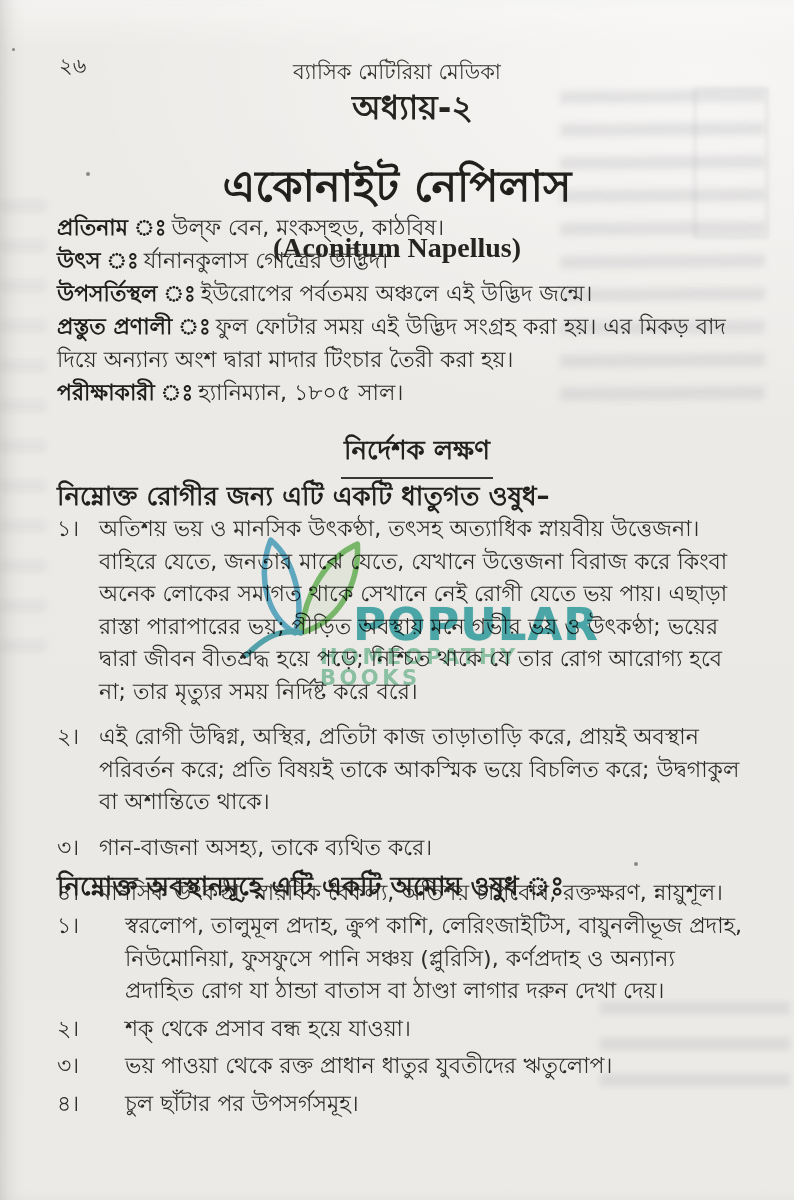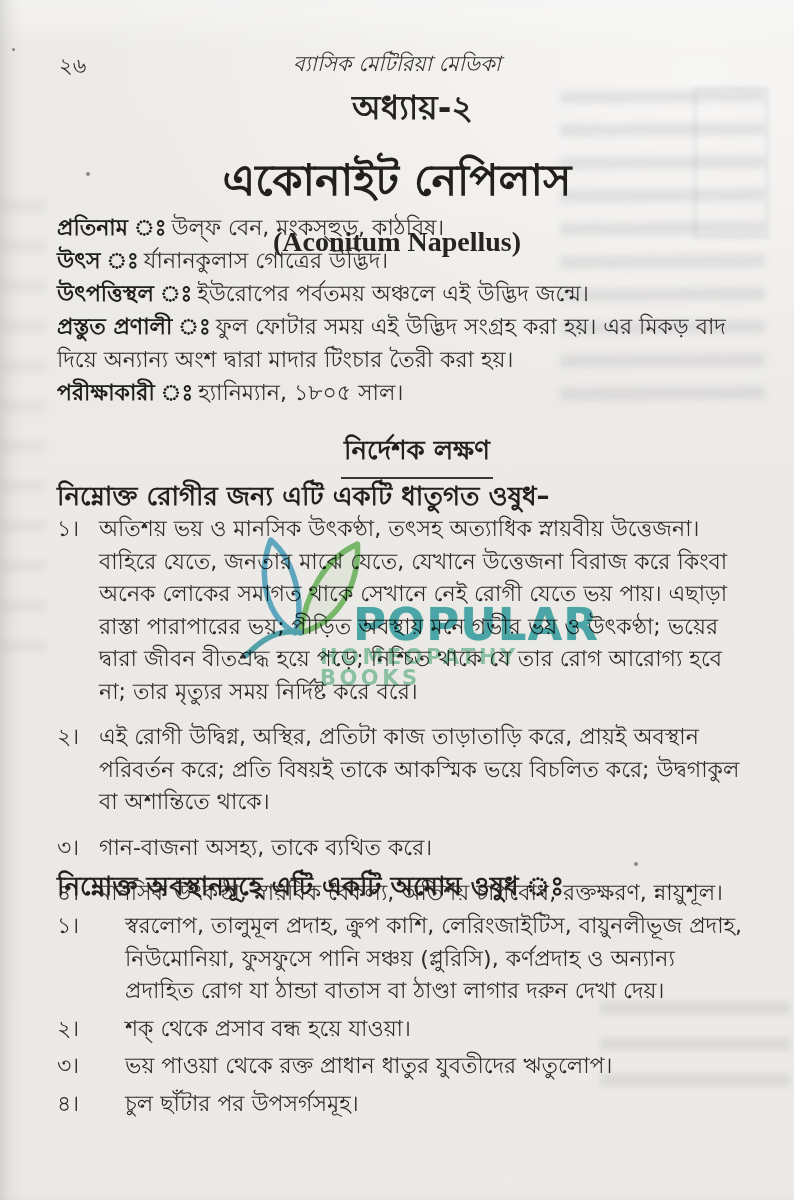--- a/index.html
+++ b/index.html
@@ -25,26 +25,26 @@
     filter:blur(3px);}
   .bleed-c{left:0;top:200px;width:46px;height:480px;
     background:repeating-linear-gradient(180deg, rgba(108,110,122,.07) 0 12px, rgba(108,110,122,0) 12px 40px);
     filter:blur(3px);}
   .dot{position:absolute;width:4px;height:4px;border-radius:50%;background:rgba(40,40,40,.5);}
   .dot1{left:86px;top:172px;} .dot2{left:12px;top:48px;width:3px;height:3px;} .dot3{left:634px;top:862px;}
 
   
   .header-row{position:absolute;top:44px;left:57px;right:57px;height:32px;font-size:21px;color:#33312e;}
   .page-num{position:absolute;left:2px;top:6px;}
-  .running-header{position:absolute;left:0;right:0;top:4px;text-align:center;font-style:italic;}
+  .running-header{position:absolute;left:0;right:0;top:12px;text-align:center;}
 
   
   .chapter{position:absolute;top:82px;left:0;right:0;text-align:center;}
   .chapter-label{font-size:33px;font-weight:bold;color:#262421;margin-left:31px;}
-  .chapter-title{font-size:43px;font-weight:bold;margin-top:10px;color:#22201d;}
+  .chapter-title{font-size:43px;font-weight:bold;margin-top:16px;color:#22201d;}
   .chapter-latin{font-family:"Liberation Serif","DejaVu Serif",serif;font-size:28px;font-weight:bold;margin-top:7px;color:#262421;}
 
   
   .intro{position:absolute;top:211px;left:57px;width:686px;font-size:22px;line-height:33px;}
   .intro p{margin:0;}
   .intro .lbl{font-weight:bold;color:#1f1e1c;margin-right:5px;}
 
   
   .section-title{position:absolute;top:430px;left:0;right:0;text-align:center;font-size:26px;font-weight:bold;color:#23211e;}
   .section-title span{display:inline-block;border-bottom:2px solid #3a3836;padding:0 3px 3px;margin-left:40px;}
@@ -92,21 +92,21 @@
 
   <div class="chapter">
     <div class="chapter-label">অধ্যায়-২</div>
     <div class="chapter-title">একোনাইট নেপিলাস</div>
     <div class="chapter-latin">(Aconitum Napellus)</div>
   </div>
 
   <div class="intro">
     <p><span class="lbl">প্রতিনাম ঃ</span><span>উল্‌ফ বেন, মংকস্‌হুড, কাঠবিষ।</span></p>
     <p><span class="lbl">উৎস ঃ</span><span>র্যানানকুলাস গোত্রের উদ্ভিদ।</span></p>
-    <p><span class="lbl">উৎপত্তিস্থল ঃ</span><span>ইউরোপের পর্বতময় অঞ্চলে এই উদ্ভিদ জন্মে।</span></p>
+    <p><span class="lbl">উপসর্তিস্থল ঃ</span><span>ইউরোপের পর্বতময় অঞ্চলে এই উদ্ভিদ জন্মে।</span></p>
     <p><span class="lbl">প্রস্তুত প্রণালী ঃ</span><span>ফুল ফোটার সময় এই উদ্ভিদ সংগ্রহ করা হয়। এর মিকড় বাদ দিয়ে অন্যান্য অংশ দ্বারা মাদার টিংচার তৈরী করা হয়।</span></p>
     <p><span class="lbl">পরীক্ষাকারী ঃ</span><span>হ্যানিম্যান, ১৮০৫ সাল।</span></p>
   </div>
 
   <div class="section-title">
     <span>নির্দেশক লক্ষণ</span>
   </div>
 
   <div class="list-heading list1-heading">নিম্নোক্ত রোগীর জন্য এটি একটি ধাতুগত ওষুধ–</div>
   <div class="nlist list1">

